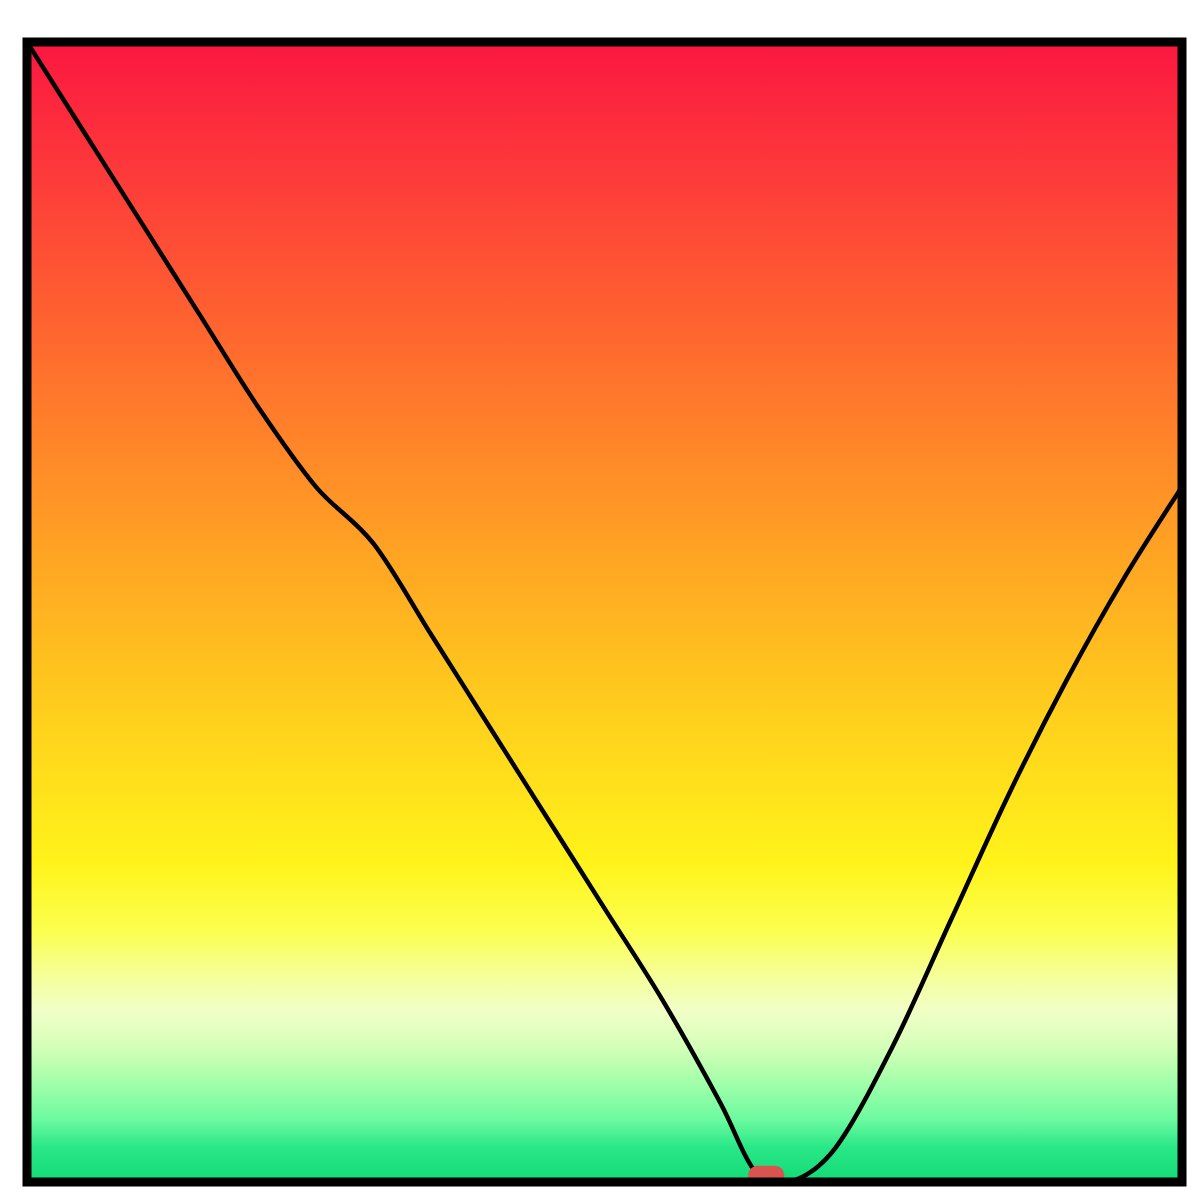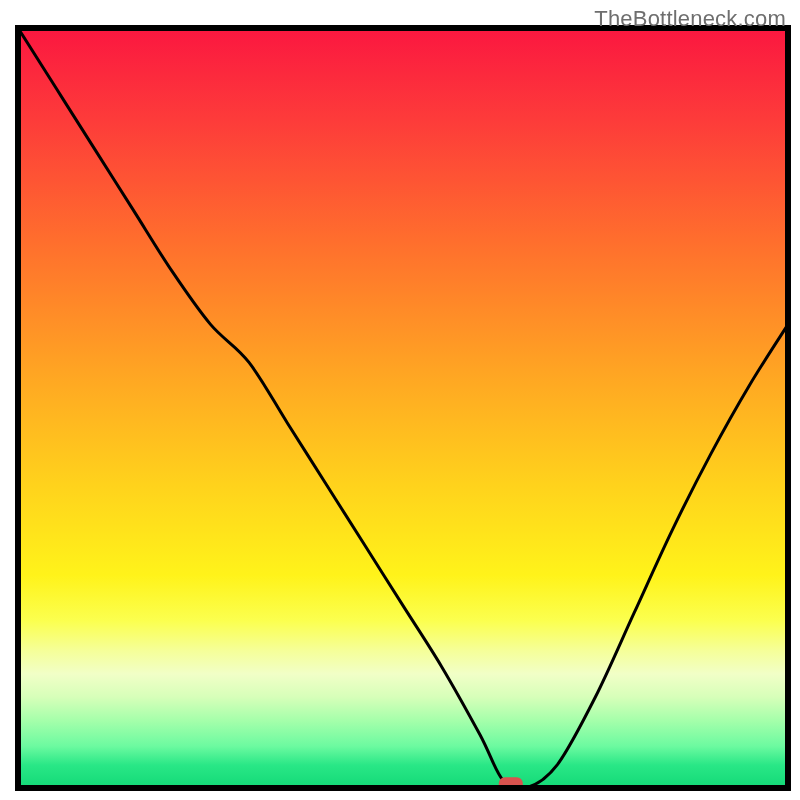--- a/index.html
+++ b/index.html
@@ -25,21 +25,20 @@
     letter-spacing: 0.2px;
   }
   svg {
     display: block;
   }
 </style>
 </head>
 <body>
 
 <div class="chart-container">
-  <div class="watermark">TheBottleneck.com</div>
   <svg id="chart-svg" width="800" height="800" viewBox="0 0 800 800">
     <defs>
       <linearGradient id="bg-grad" x1="0" y1="0" x2="0" y2="1">
           <stop offset="0%" stop-color="#fb1740"></stop>
           <stop offset="12%" stop-color="#fd3b3a"></stop>
           <stop offset="28.000000000000004%" stop-color="#ff6e2d"></stop>
           <stop offset="45%" stop-color="#ffa423"></stop>
           <stop offset="60%" stop-color="#ffd21c"></stop>
           <stop offset="72%" stop-color="#fff31a"></stop>
           <stop offset="78%" stop-color="#fbff4f"></stop>

